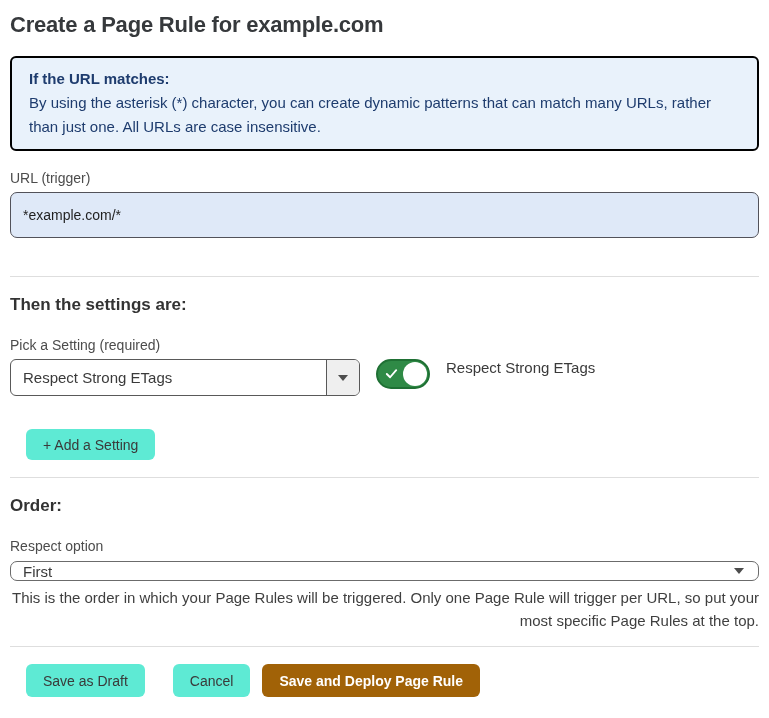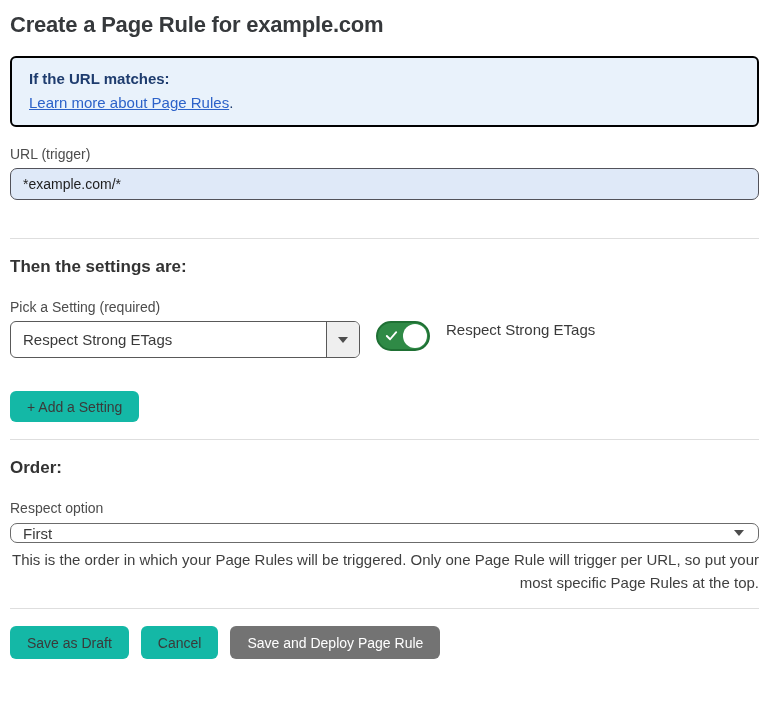--- a/index.html
+++ b/index.html
@@ -43,21 +43,21 @@
   .field-label {
     font-size: 14px;
     color: #4c4c4c;
     margin-bottom: 6px;
     display: block;
   }
 
   
   .url-input {
     width: 100%;
-    height: 32px;
+    height: 46px;
     background: #dfe9f8;
     border: 1px solid #52525a;
     border-radius: 7px;
     padding: 0 12px;
     font-size: 14px;
     color: #1f1f1f;
     font-family: "Liberation Sans", sans-serif;
     outline: none;
   }
 
@@ -158,22 +158,22 @@
     align-items: center;
     justify-content: center;
     height: 33px;
     padding: 0 17px;
     border: none;
     border-radius: 6px;
     font-family: "Liberation Sans", sans-serif;
     font-size: 14px;
     cursor: pointer;
   }
-  .btn-gray { background: #14b8a6; color: #3a3a3a; }
-  .btn-blue { background: #737373; color: #ffffff; }
+  .btn-gray { background: #5eead4; color: #3a3a3a; margin-left: 16px; }
+  .btn-blue { background: #a16207; color: #ffffff; font-weight: bold; }
   .add-setting-btn { margin-top: 33px; height: 31px; }
 
   
   .order-select {
     width: 100%;
     height: 20px;
     background: #ffffff;
     border: 1px solid #6b6b6b;
     border-radius: 7px;
     display: flex;
@@ -203,21 +203,21 @@
 </style>
 </head>
 <body>
 
 <div class="container">
 
   <h1 class="page-title">Create a Page Rule for example.com</h1>
 
   <div class="info-box">
     <div class="info-heading">If the URL matches:</div>
-    <div><a class="learn-link">Learn more about Page Rules</a><span>.</span></div>
+    <div class="info-body">By using the asterisk (*) character, you can create dynamic patterns that can match many URLs, rather than just one. All URLs are case insensitive.</div>
   </div>
 
   <label class="field-label">URL (trigger)</label>
   <input class="url-input" type="text" value="*example.com/*" style="">
 
   <hr class="divider divider-1">
 
   <h2 class="section-heading">Then the settings are:</h2>
 
   <label class="field-label label-mt">Pick a Setting (required)</label>

